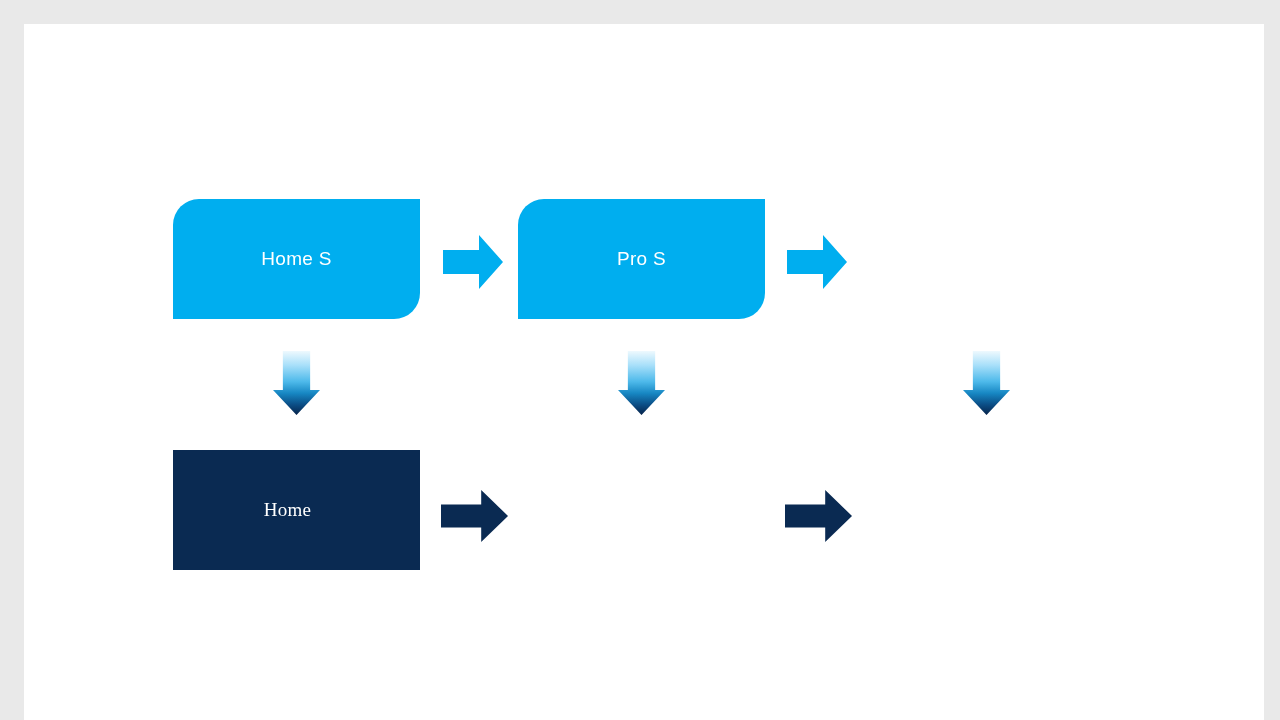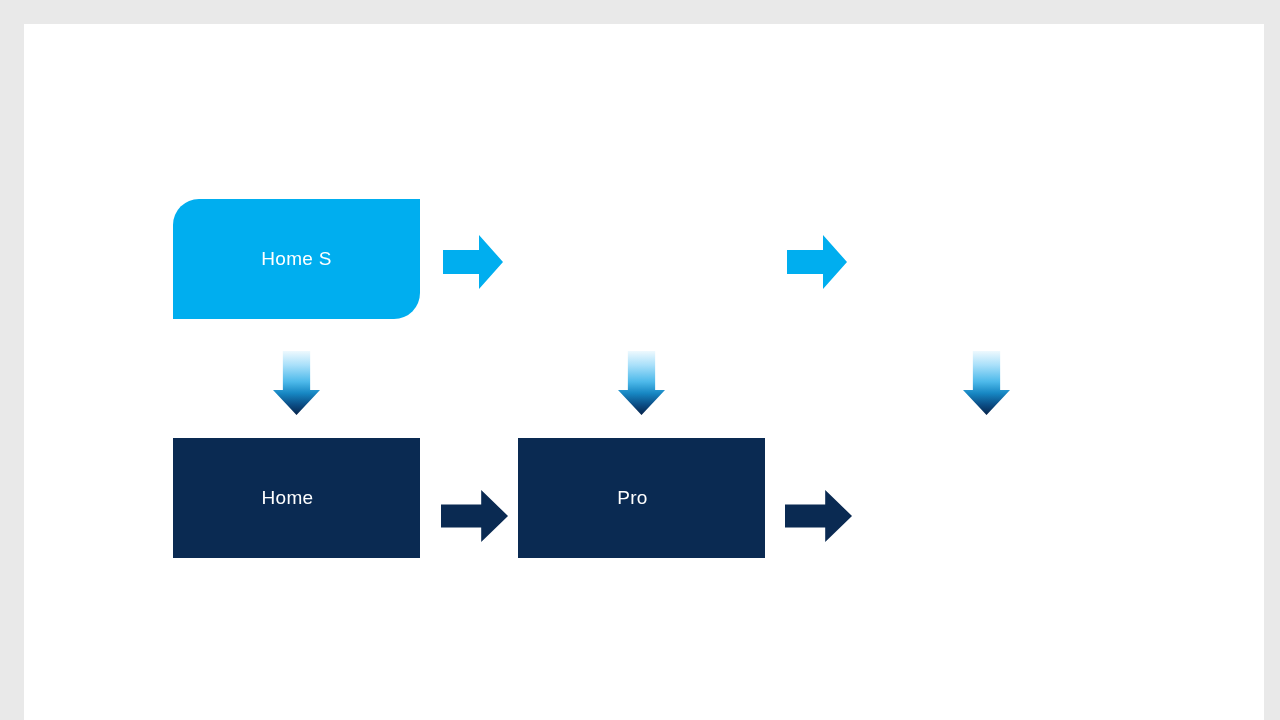--- a/index.html
+++ b/index.html
@@ -32,22 +32,23 @@
     font-weight: 400;
     letter-spacing: 0.3px;
   }
   .node-top {
     background: var(--light-blue);
     border-radius: 26px 0 26px 0;
     top: 167px;
   }
   .node-bottom {
     background: var(--dark-navy);
-    top: 406px;
+    top: 418px;
     padding-right: 18px; 
+    font-family: Liberation Serif, serif;
   }
   .col-1 { left: 141px; }
   .col-2 { left: 486px; }
   .col-3 { left: 831px; }
 
   .arrow-right {
     position: absolute;
     clip-path: polygon(0% 28%, 60% 28%, 60% 0%, 100% 50%, 60% 100%, 60% 72%, 0% 72%);
   }
   .arrow-right.light {
@@ -89,31 +90,31 @@
   .arrow-down.col-c { left: 931px; }
 </style>
 </head>
 <body>
 
 <div class="canvas">
 
   <div class="node node-top col-1">
     <span>Home S</span>
   </div>
+  <div class="node node-top col-2">
+    <span>Pro S</span>
+  </div>
 
   <div class="arrow-right light gap-1"></div>
   <div class="arrow-right light gap-2"></div>
 
   <div class="arrow-down col-a"></div>
   <div class="arrow-down col-b"></div>
   <div class="arrow-down col-c"></div>
 
   <div class="node node-bottom col-1">
     <span>Home</span>
   </div>
-  <div class="node node-bottom col-2">
-    <span>Pro</span>
-  </div>
 
   <div class="arrow-right dark gap-1"></div>
   <div class="arrow-right dark gap-2"></div>
 
 </div>
 
 </body></html>

